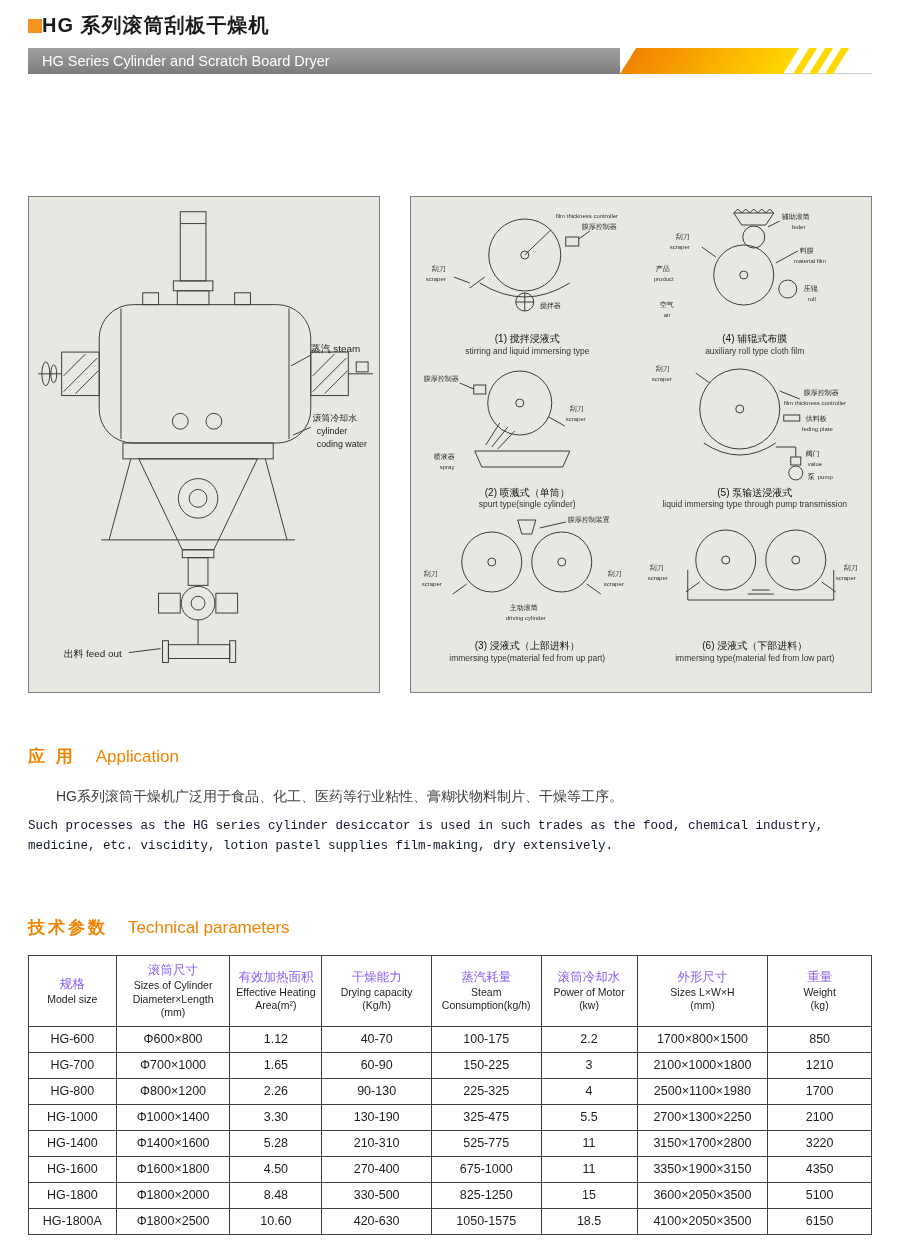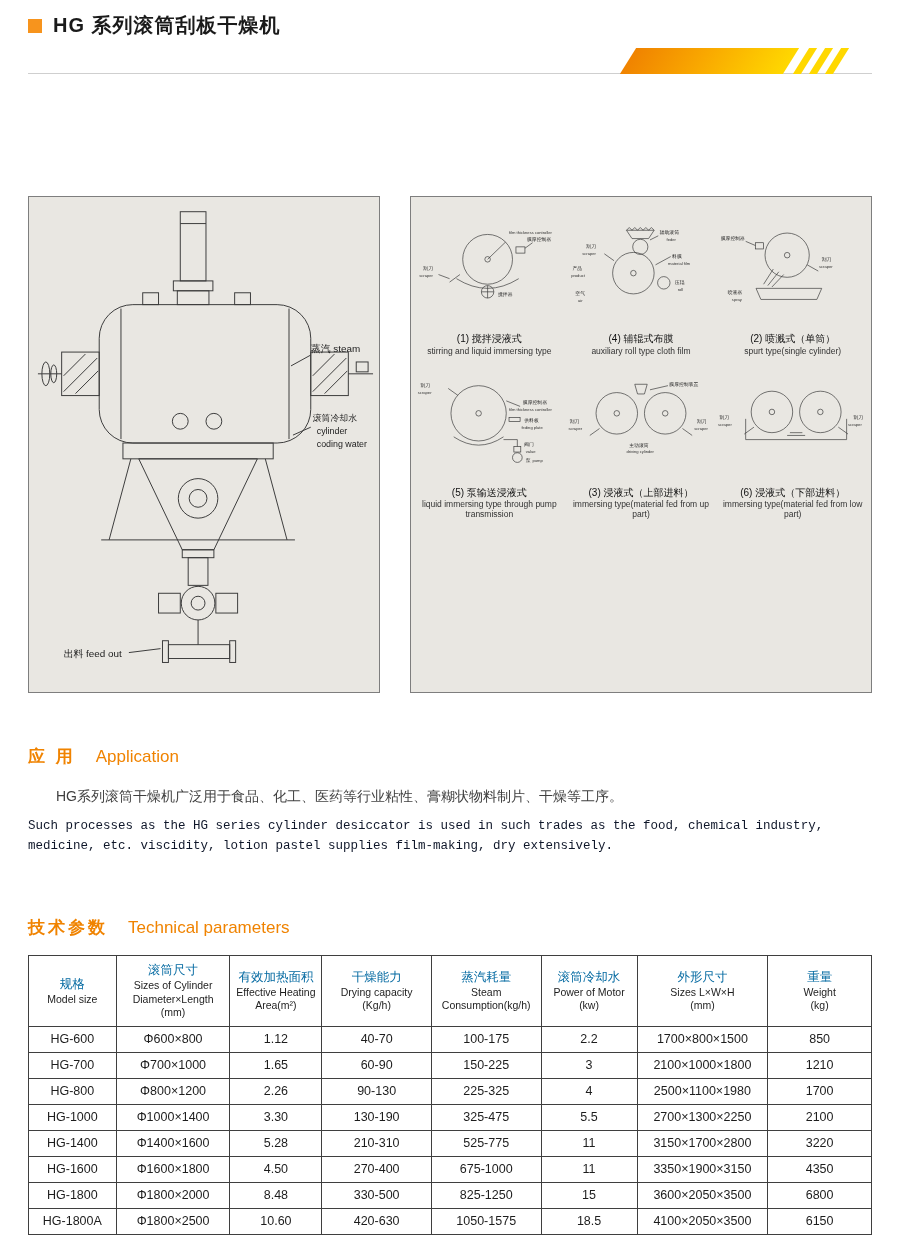--- a/index.html
+++ b/index.html
@@ -3,21 +3,21 @@
 <meta charset="utf-8">
 <style>
   * { box-sizing: border-box; }
   html,body { margin:0; padding:0; background:#ffffff; }
   .page {
     width:900px; height:1242px; margin:0 auto; position:relative; overflow:hidden;
     padding:10px 28px; background:#fff;
     font-family:"Liberation Sans","DejaVu Sans",sans-serif; color:#222;
   }
   
-  .title-row { display:flex; align-items:center; gap:11px; margin-top:2px; }
+  .title-row { display:flex; align-items:center; margin-top:2px; }
   .orange-sq { width:14px; height:14px; background:#f7941d; flex:0 0 auto; }
   .page-title { margin:0; font-size:20px; font-weight:bold; color:#1a1a1a; letter-spacing:1px; }
   .banner { position:relative; height:26px; margin-top:9px; border-bottom:1px solid #cfcfcf; padding-bottom:2px; }
   .banner-gray {
     position:absolute; left:0; top:0; width:592px; height:26px;
     background:linear-gradient(180deg,#a0a0a0 0%,#7c7c7c 100%);
     color:#fff; font-size:14.5px; line-height:26px; padding-left:14px;
   }
   .deco { position:absolute; top:0; right:36px; width:250px; height:26px; }
   .deco-main {
@@ -26,21 +26,21 @@
     transform:skewX(-32deg);
   }
   .stripe { position:absolute; top:0; width:8px; height:26px; background:#ffd800; transform:skewX(-32deg); }
   .stripe.s1{ left:215px; } .stripe.s2{ left:231px; } .stripe.s3{ left:247px; }
   
   .figures { display:flex; gap:30px; margin-top:122px; }
   .panel { background:#e9e7e2; border:1px solid #7e7e7e; }
   .panel-left { width:352px; height:497px; padding:3px; }
   .panel-right { width:462px; height:497px; padding:8px 4px 4px; }
   .panel-left svg { width:100%; height:100%; display:block; }
-  .grid6 { display:grid; grid-template-columns:1fr 1fr 1fr; column-gap:3px; row-gap:3px; }
+  .grid6 { display:grid; grid-template-columns:1fr 1fr; column-gap:3px; row-gap:3px; }
   figure { margin:0; text-align:center; }
   svg.sub { width:100%; height:128px; display:block; }
   figcaption .c1 { font-size:10px; color:#111; line-height:1.25; }
   figcaption .c2 { font-size:8.5px; color:#333; line-height:1.2; }
   svg text { font-family:"Liberation Sans","DejaVu Sans",sans-serif; }
   .st { stroke:#3c3c3c; fill:none; stroke-width:1; }
   .t  { font-size:7px; fill:#222; }
   .te { font-size:6px; fill:#333; }
   .lt { font-size:10px; fill:#222; }
   .lt2 { font-size:9px; fill:#222; }
@@ -49,34 +49,37 @@
   .section-head { margin:0; display:flex; gap:20px; align-items:center; color:#f08300; }
   .section-head .cn { font-size:17px; font-weight:bold; letter-spacing:3px; }
   .section-head .en { font-size:17px; font-weight:normal; }
   .cn-body { margin:20px 0 10px; font-size:14px; color:#3f3f3f; text-indent:2em; }
   .en-body { margin:4px 0 0; font-size:12.5px; color:#0f172a; line-height:1.6;font-family:Liberation Mono, monospace; }
   
   .tech { margin-top:60px; }
   table.tp { border-collapse:collapse; width:100%; table-layout:fixed; margin-top:16px; }
   .tp th, .tp td { border:1px solid #3f3f3f; text-align:center; vertical-align:middle; padding:2px; }
   .tp thead th { font-weight:normal; padding:6px 2px; }
-  .tp th .h-cn { font-size:12.5px; color:#0369a1; line-height:1.35; }
+  .tp th .h-cn { font-size:12.5px; color:#8b5cf6; line-height:1.35; }
   .tp th .h-en { font-size:10.5px; color:#1d1d1d; line-height:1.3; }
   .tp td { font-size:12.5px; color:#1d1d1d; height:26px; }
 </style>
 </head>
 <body>
 
 <div class="page">
 
   <div class="title-row">
     <span class="orange-sq"></span>
     <h1 class="page-title">HG 系列滚筒刮板干燥机</h1>
   </div>
   <div class="banner">
+    <div class="banner-gray">
+      <span>HG Series Cylinder and Scratch Board Dryer</span>
+    </div>
     <div class="deco">
       <div class="deco-main"></div>
       <div class="stripe s1"></div>
       <div class="stripe s2"></div>
       <div class="stripe s3"></div>
     </div>
   </div>
 
   <section class="figures">
 
@@ -447,21 +450,21 @@
             <td>4350</td>
           </tr>
           <tr>
             <td>HG-1800</td>
             <td>Φ1800×2000</td>
             <td>8.48</td>
             <td>330-500</td>
             <td>825-1250</td>
             <td>15</td>
             <td>3600×2050×3500</td>
-            <td>6800</td>
+            <td>5100</td>
           </tr>
           <tr>
             <td>HG-1800A</td>
             <td>Φ1800×2500</td>
             <td>10.60</td>
             <td>420-630</td>
             <td>1050-1575</td>
             <td>18.5</td>
             <td>4100×2050×3500</td>
             <td>6150</td>

